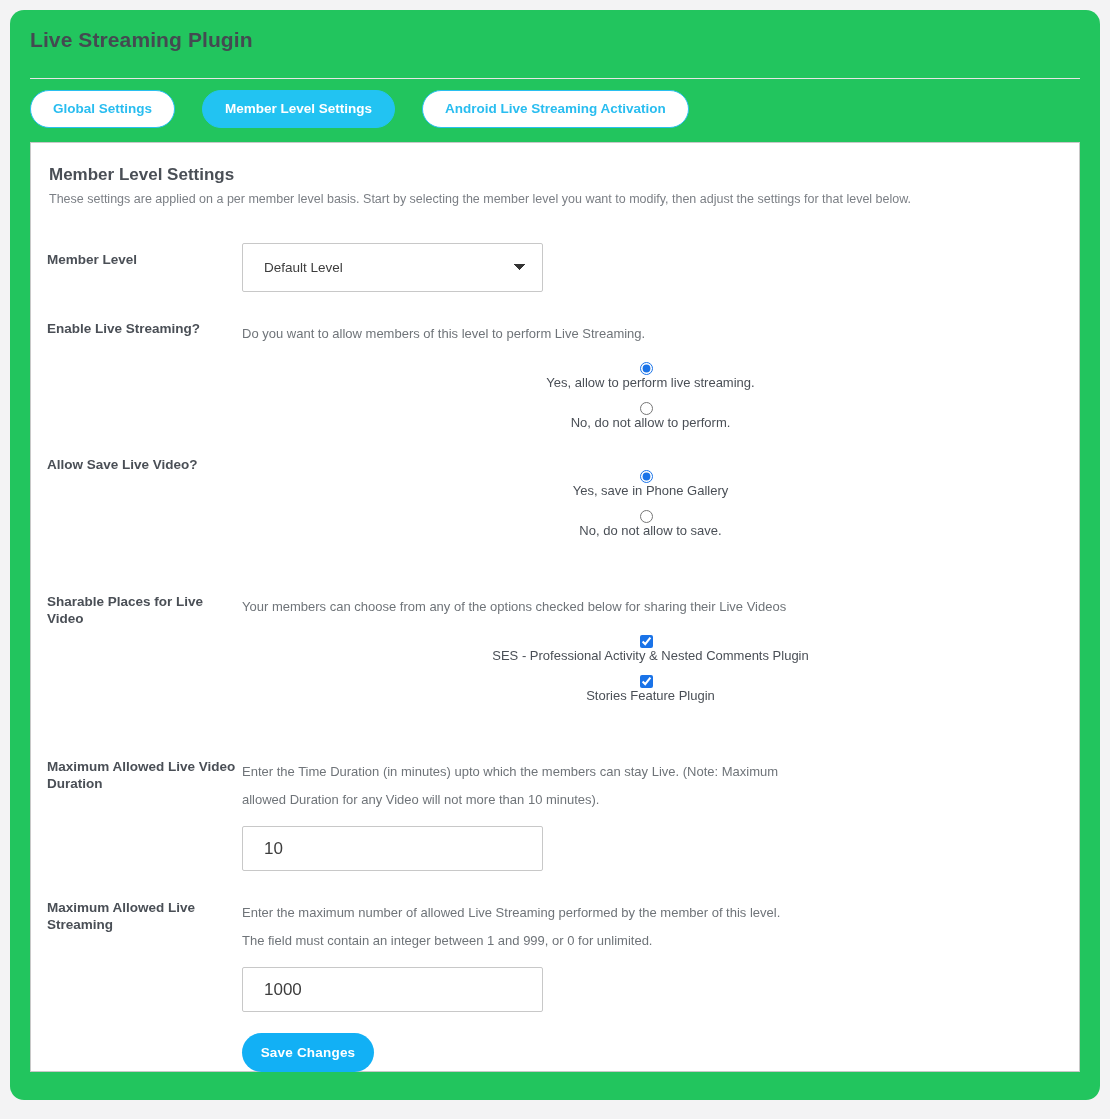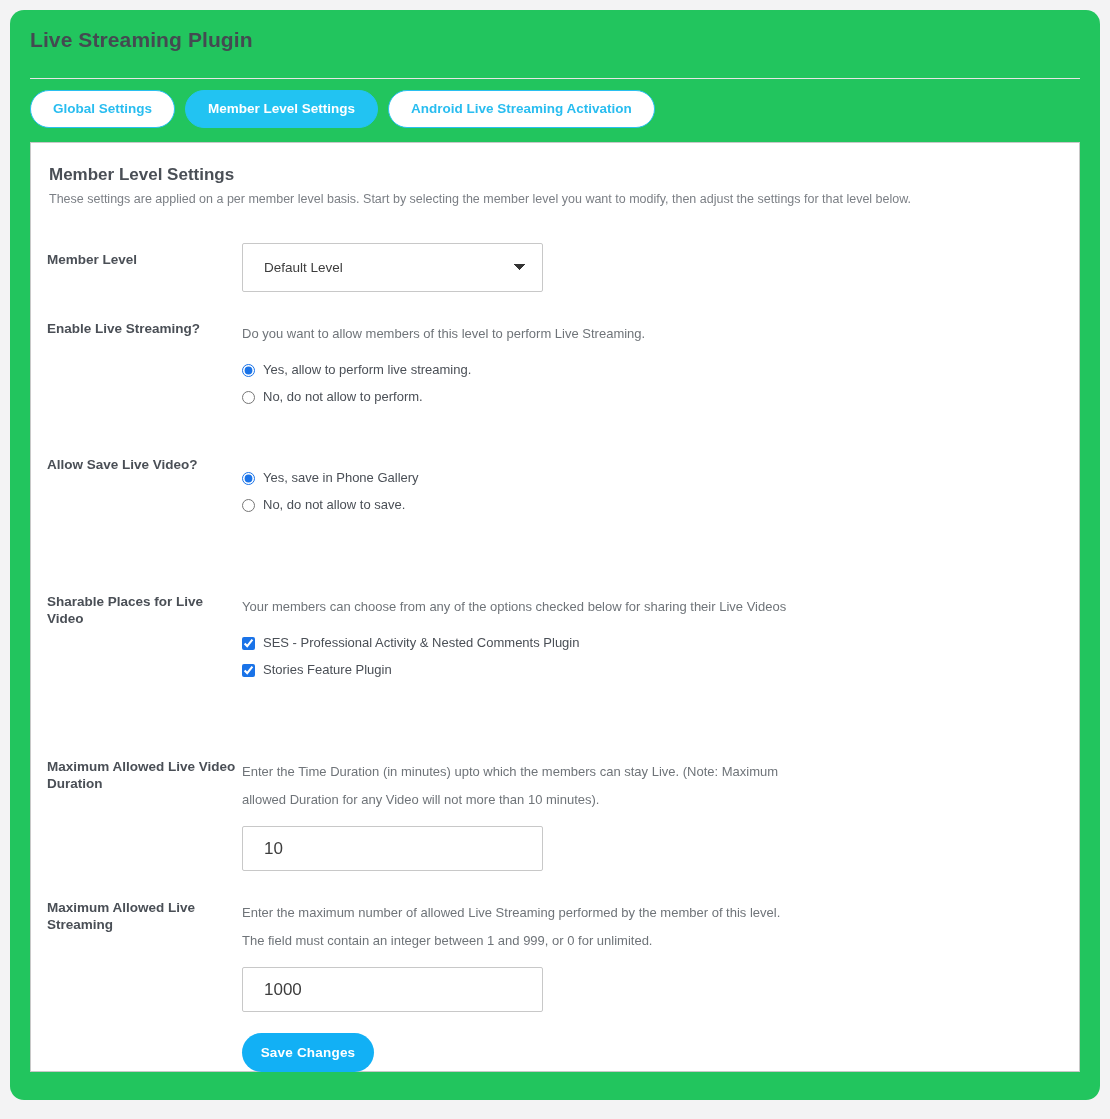--- a/index.html
+++ b/index.html
@@ -39,21 +39,21 @@
     width: 1050px;
     height: 1px;
     background: #e6e6e6;
   }
   
   .tabs {
     position: absolute;
     left: 20px;
     top: 80px;
     display: flex;
-    gap: 10px;
+    gap: 27px;
   }
   .tab {
     height: 38px;
     line-height: 36px;
     border-radius: 19px;
     border: 1px solid #29c0f0;
     background: #ffffff;
     color: #29bdf0;
     font-size: 13.5px;
     font-weight: bold;
@@ -119,24 +119,25 @@
     color: #6f7479;
     line-height: 28px;
     max-width: 560px;
     margin: 0;
   }
   .opt-list {
     margin-top: 14px;
   }
   .opt {
     display: flex;
-    align-items: flex-end;
+    align-items: center;
     margin-bottom: 12px;
     font-size: 13px;
     color: #4a4f56;
+    flex-direction: column;
   }
   .opt:last-child { margin-bottom: 0; }
   .opt input[type="radio"],
   .opt input[type="checkbox"] {
     width: 13px;
     height: 13px;
     margin: 0 8px 0 0;
     accent-color: #1a73e8;
     cursor: pointer;
     flex: 0 0 auto;

